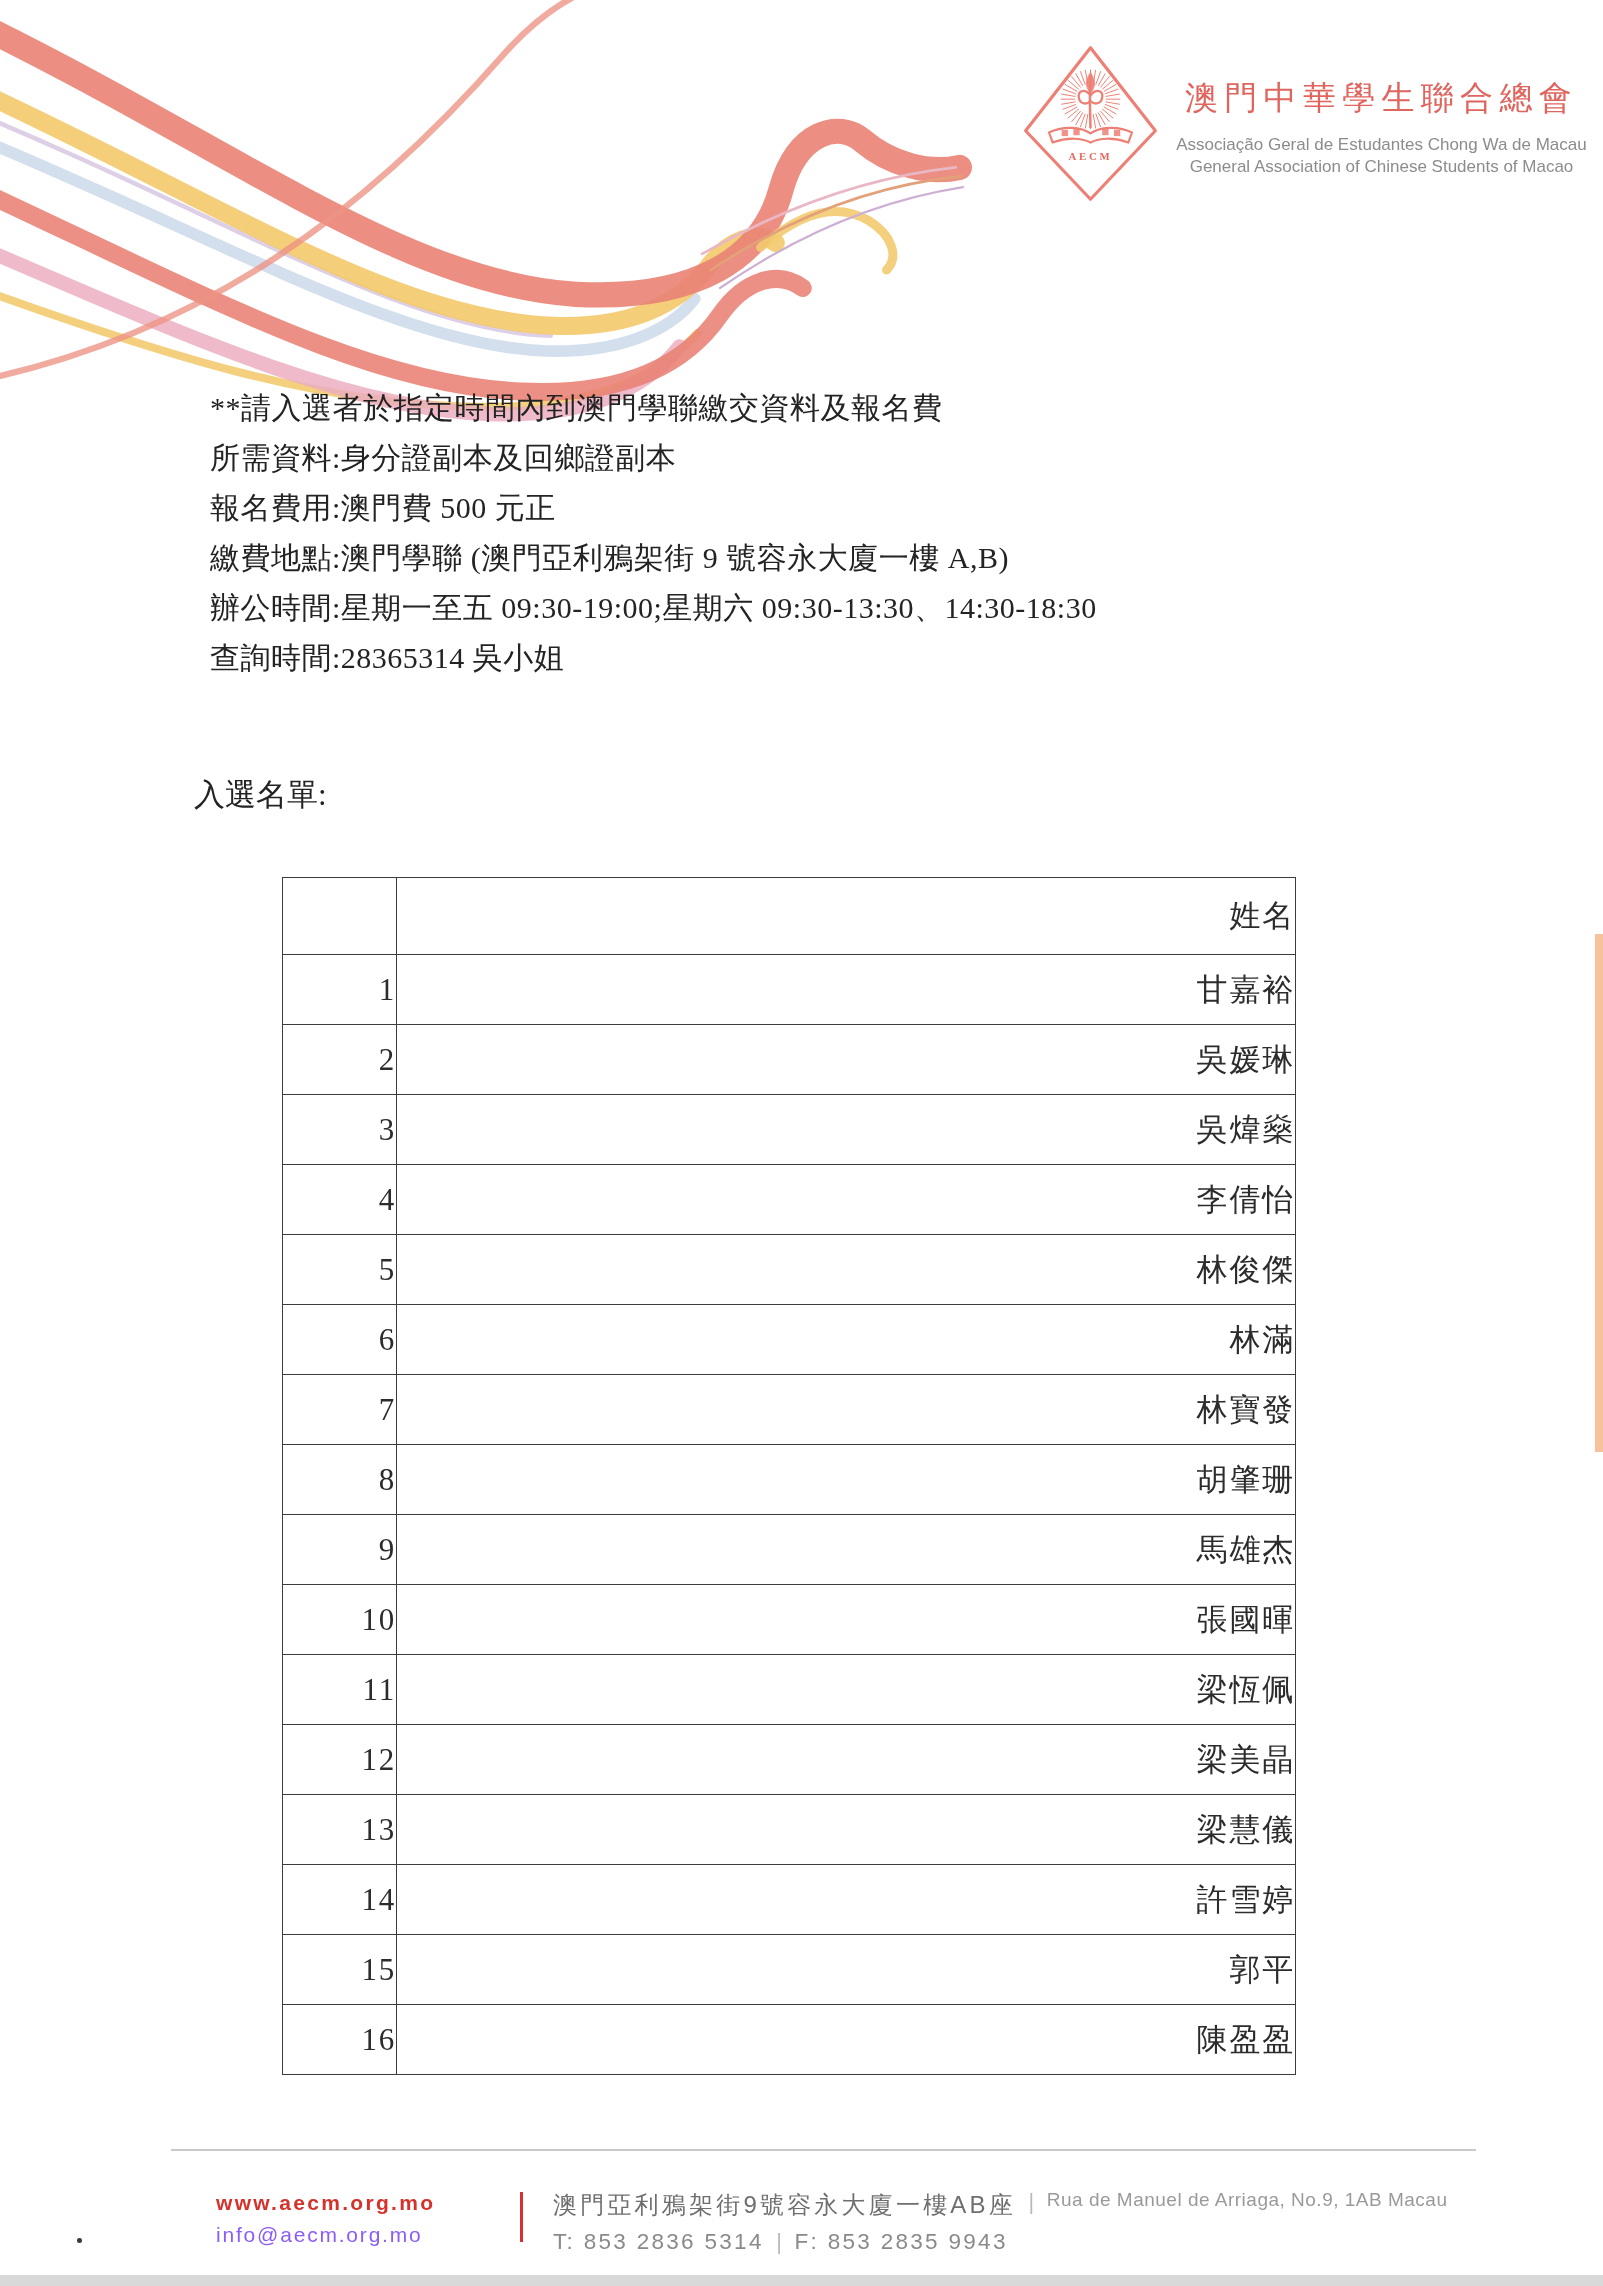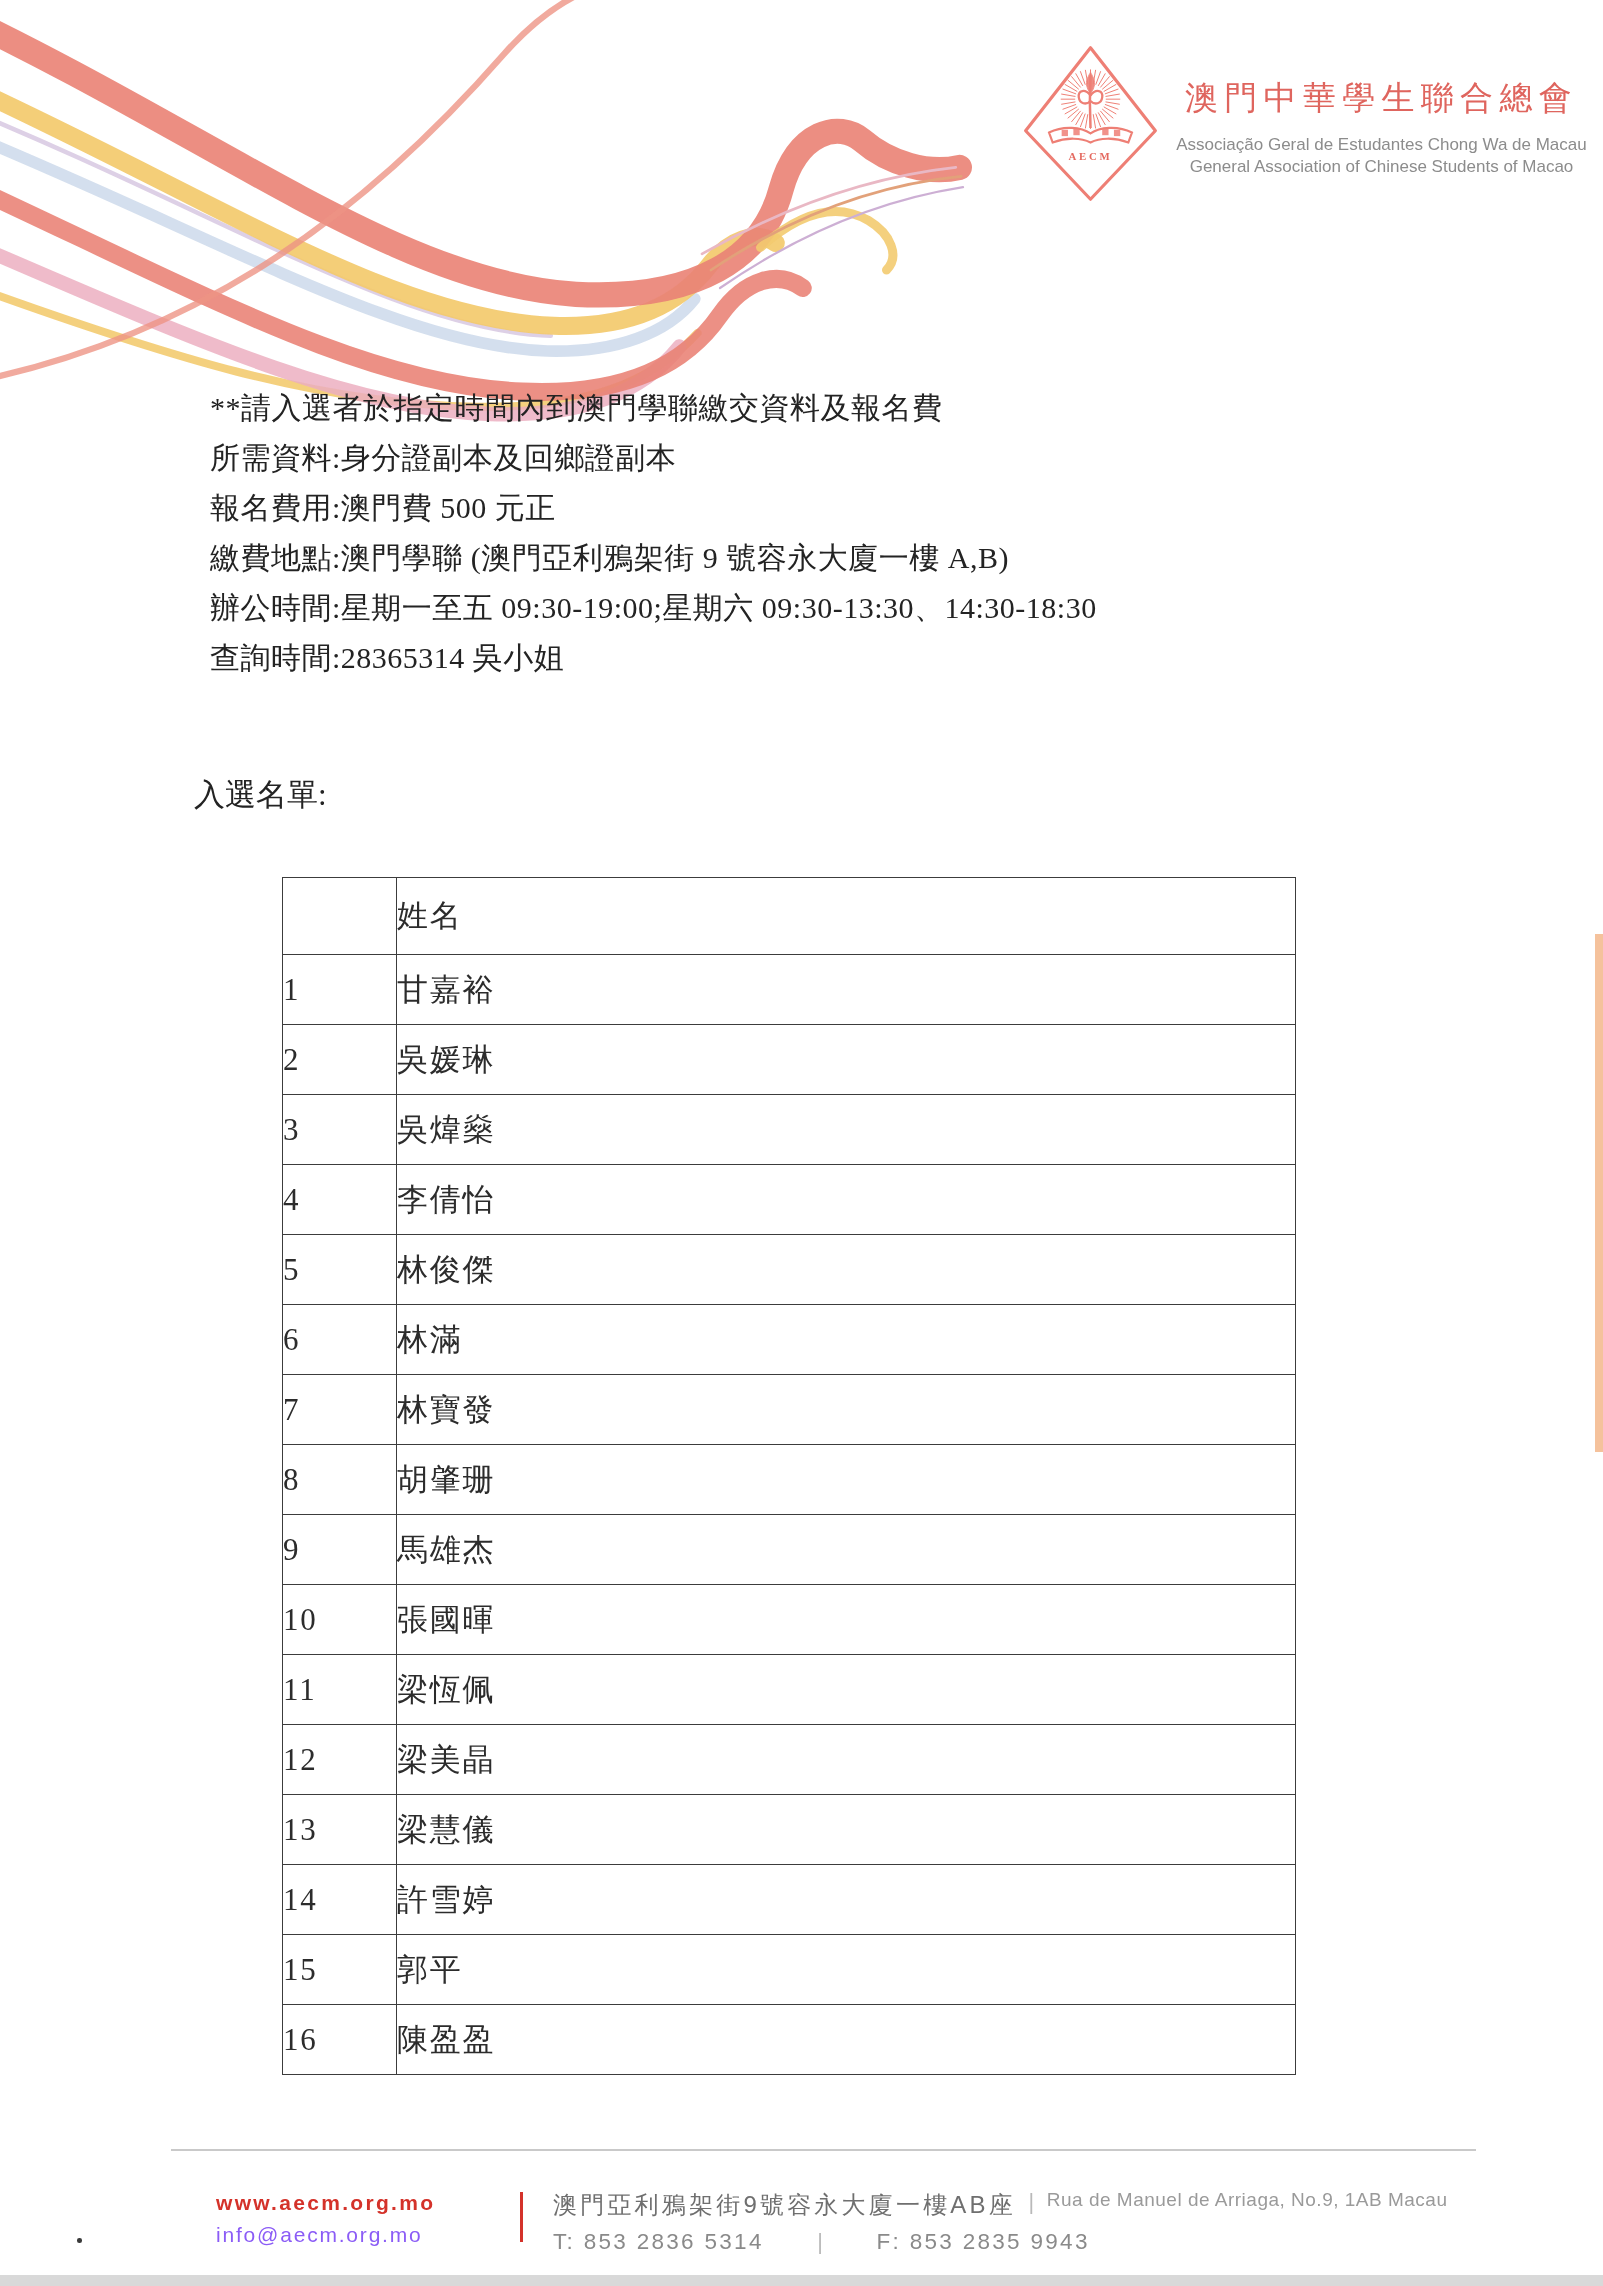--- a/index.html
+++ b/index.html
@@ -23,39 +23,39 @@
   
   .notice{position:absolute;left:210px;top:383px;z-index:2;font-size:30px;letter-spacing:0.5px;}
   .notice .line{height:50px;line-height:50px;white-space:nowrap;}
   
   .roster-label{position:absolute;left:194px;top:774px;font-size:31px;z-index:2;}
   table.roster{
     position:absolute;left:282px;top:877px;width:1014px;z-index:2;
     border-collapse:collapse;font-size:31px;color:#2c2c2c;table-layout:fixed;
   }
   table.roster td,table.roster th{
-    border:1.8px solid #3c3c3c;text-align:left;vertical-align:middle;
+    border:1.8px solid #3c3c3c;text-align:right;vertical-align:middle;
     font-weight:normal;padding:0;letter-spacing:1.8px;
   }
   table.roster col.c-num{width:114px;}
   table.roster tr{height:70px;}
   table.roster tr.head{height:77px;}
   
   .footer-rule{position:absolute;left:171px;top:2149px;width:1305px;height:1.8px;background:#c9c9c9;z-index:2;}
   .footer{position:absolute;left:0;top:2187px;width:1604px;z-index:2;font-family:"Liberation Sans",sans-serif;}
   .f-left{position:absolute;left:216px;top:3.6px;width:275px;text-align:left;}
   .f-web{font-size:21px;font-weight:bold;letter-spacing:2.3px;color:#d4322a;}
   .f-mail{margin-top:8px;font-size:21px;letter-spacing:1.8px;color:#8b5cf6;}
   .f-divider{position:absolute;left:520px;top:5.4px;width:2.7px;height:50px;background:#d4322a;}
   .f-right{position:absolute;left:553px;top:1.8px;white-space:nowrap;}
   .f-line{display:flex;align-items:flex-start;}
   .f-addr-zh{font-size:24px;color:#6f6f6f;letter-spacing:3.2px;}
   .f-sep{color:#b9b9b9;font-size:21.6px;margin:0 12.6px;}
   .f-addr-en{font-size:19px;color:#9a9a9a;letter-spacing:0.5px;}
-  .f-line2{margin-top:8px;gap:41px;}
+  .f-line2{margin-top:8px;}
   .f-tel,.f-fax{font-size:22.5px;color:#8a8a8a;letter-spacing:2.3px;}
   
   .edge-strip{position:absolute;left:1595px;top:934px;width:9px;height:518px;background:#f5c29c;z-index:3;}
   .bottom-band{position:absolute;left:0;top:2275px;width:1604px;height:10.8px;background:#d9d9d9;z-index:3;}
   .spot{position:absolute;left:77px;top:2238px;width:4.5px;height:4.5px;border-radius:50%;background:#3a3a3a;z-index:3;}
 </style>
 </head>
 <body>
 
 <div class="page">

